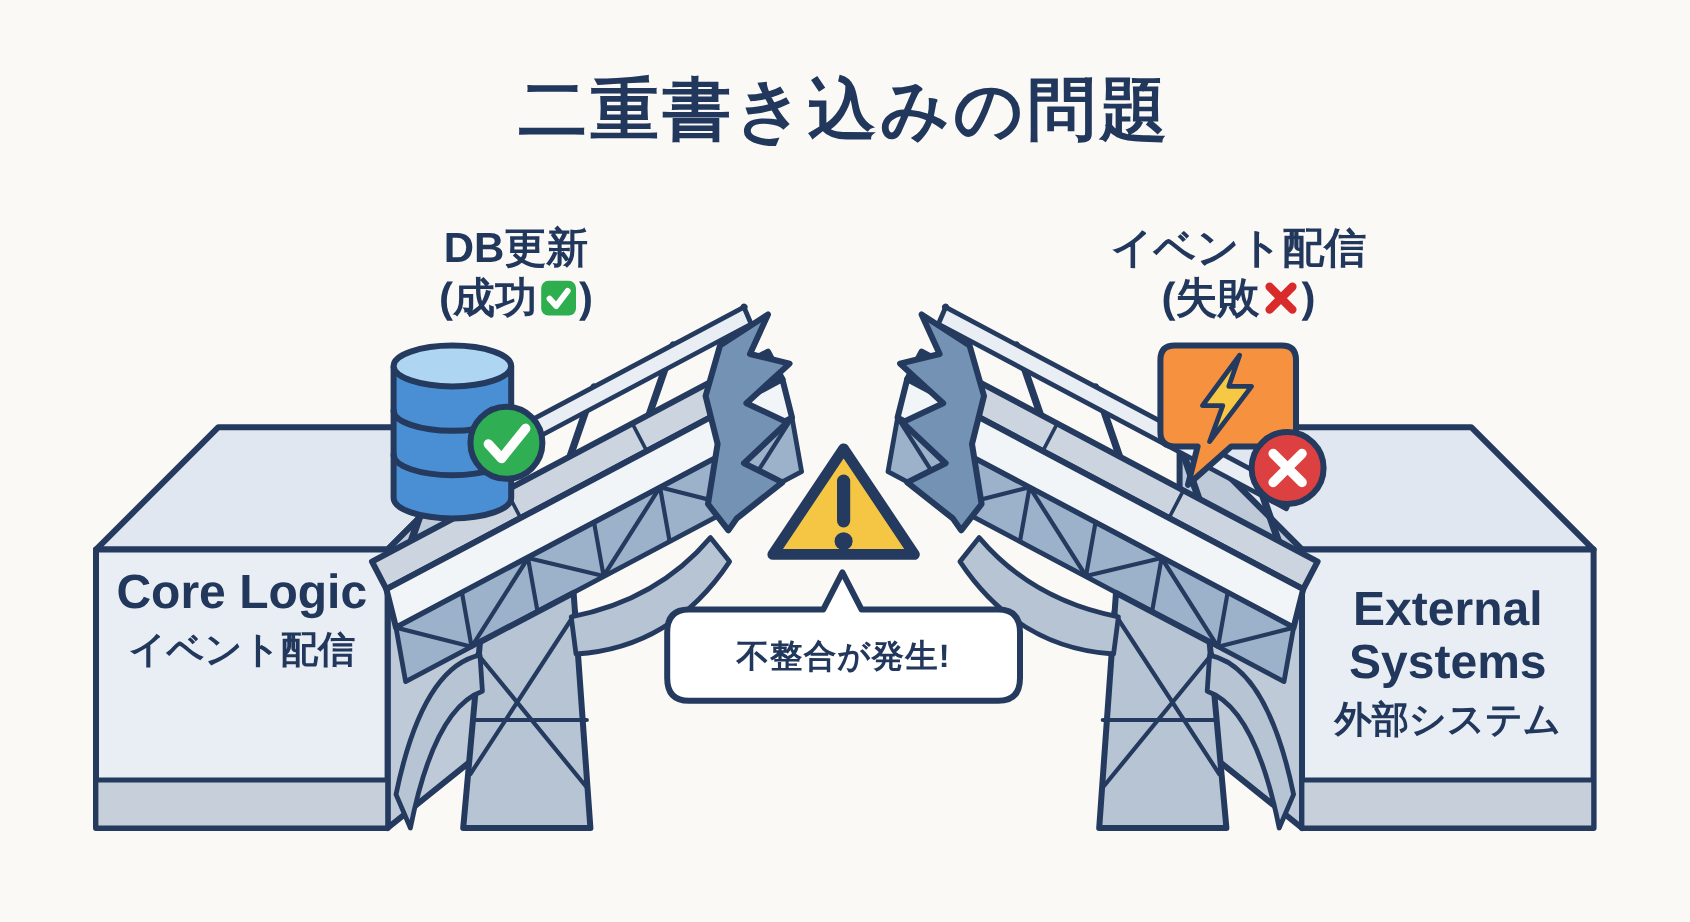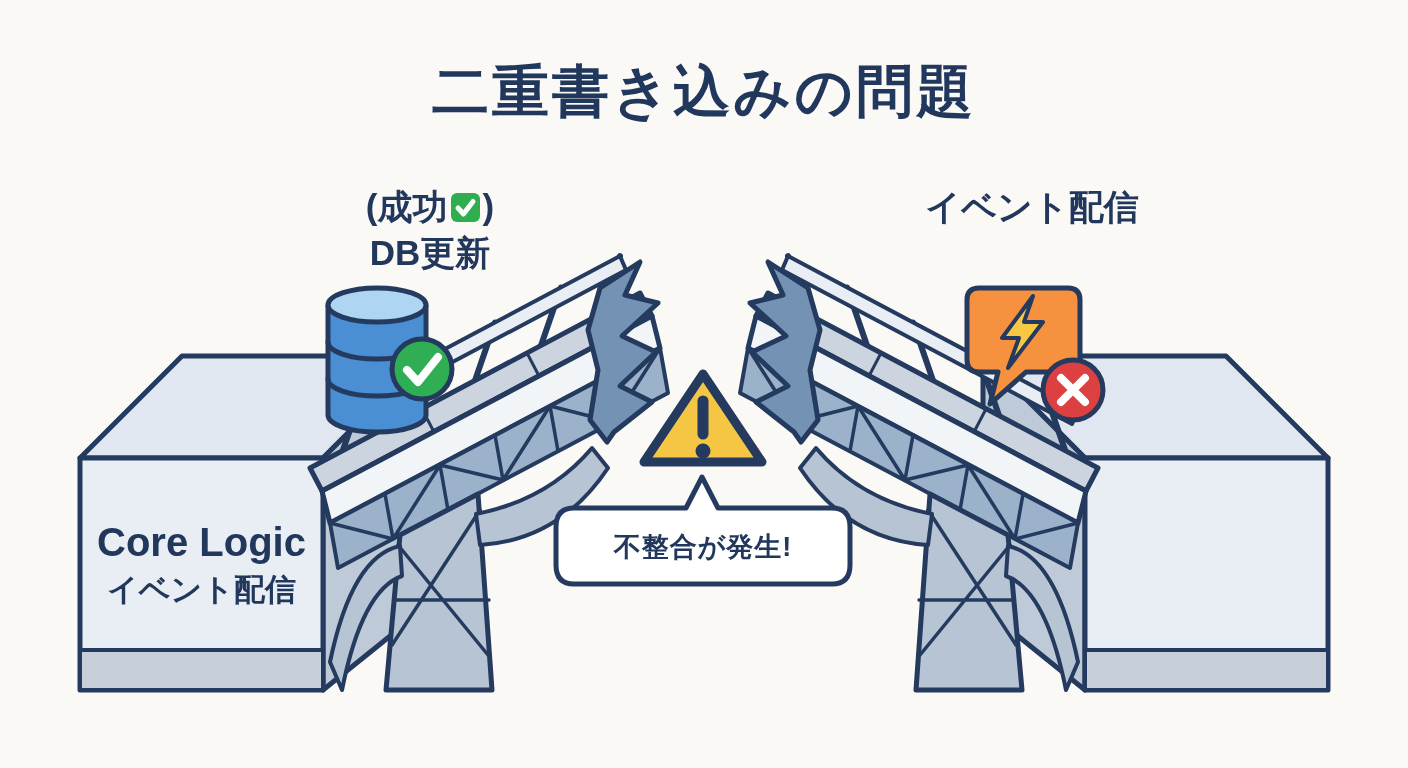--- a/index.html
+++ b/index.html
@@ -31,21 +31,21 @@
   
   .overlay{position:absolute;text-align:center;color:var(--text-navy);font-weight:bold}
   .title{left:0;right:0;top:54px;font-size:57px;letter-spacing:3px}
   .annotation{width:320px;font-size:35px;line-height:42px}
   .annotation-left{left:270px;top:186px}
   .annotation-right{left:872px;top:186px}
   .emoji{display:inline-block;vertical-align:-4px;margin:0 2px}
   .block-label{line-height:1.15}
   .block-label .en{font-size:40px;line-height:44px}
   .block-label .jp-sub{font-size:31px;margin-top:8px}
-  .label-core{left:80px;top:520px;width:243px}
+  .label-core{left:80px;top:472px;width:243px}
   .label-external{left:1085px;top:486px;width:243px}
   .bubble-text{left:556px;top:510px;width:294px;height:74px;display:flex;align-items:center;justify-content:center;font-size:27px;letter-spacing:1px}
 </style>
 </head>
 <body>
 
 <div class="stage">
 
   <svg class="scene-svg" width="1408" height="768" viewBox="0 0 1408 768" xmlns="http://www.w3.org/2000/svg">
     <defs>
@@ -103,34 +103,44 @@
       <path class="ln" stroke-width="11" d="M703,401 L703,434"></path>
       <circle class="fNavy" cx="703" cy="451" r="7.5"></circle>
     </g>
 
     <path class="shape fWhite" stroke-width="5" d="M574,508 L686,508 L702,477 L718,508 L832,508 Q850,508 850,527 L850,565 Q850,584 832,584 L574,584 Q556,584 556,565 L556,527 Q556,508 574,508 Z"></path>
   </svg>
 
   <div class="overlay title">二重書き込みの問題</div>
 
   <div class="overlay annotation annotation-left">
+    <div>DB更新</div>
     <div>
       <span>(成功</span><span class="emoji"><svg width="31" height="31" viewBox="0 0 31 31">
             <rect x="1" y="1" width="29" height="29" rx="6" fill="var(--emoji-green)"></rect>
             <path d="M8,16 L13.5,22 L23,9.5" stroke="#ffffff" stroke-width="5" fill="none" stroke-linecap="round" stroke-linejoin="round"></path>
           </svg></span><span>)</span>
     </div>
-    <div>DB更新</div>
   </div>
 
   <div class="overlay annotation annotation-right">
     <div>イベント配信</div>
+    <div>
+      <span>(失敗</span><span class="emoji"><svg width="31" height="31" viewBox="0 0 31 31">
+            <path d="M6,6 L25,25 M25,6 L6,25" stroke="var(--emoji-red)" stroke-width="7" stroke-linecap="round"></path>
+          </svg></span><span>)</span>
+    </div>
   </div>
 
   <div class="overlay block-label label-core">
     <div class="en">Core Logic</div>
     <div class="jp-sub">イベント配信</div>
   </div>
 
+  <div class="overlay block-label label-external">
+    <div class="en">External</div>
+    <div class="en">Systems</div>
+    <div class="jp-sub">外部システム</div>
+  </div>
 
   <div class="overlay bubble-text">不整合が発生!</div>
 
 </div>
 
 </body></html>

